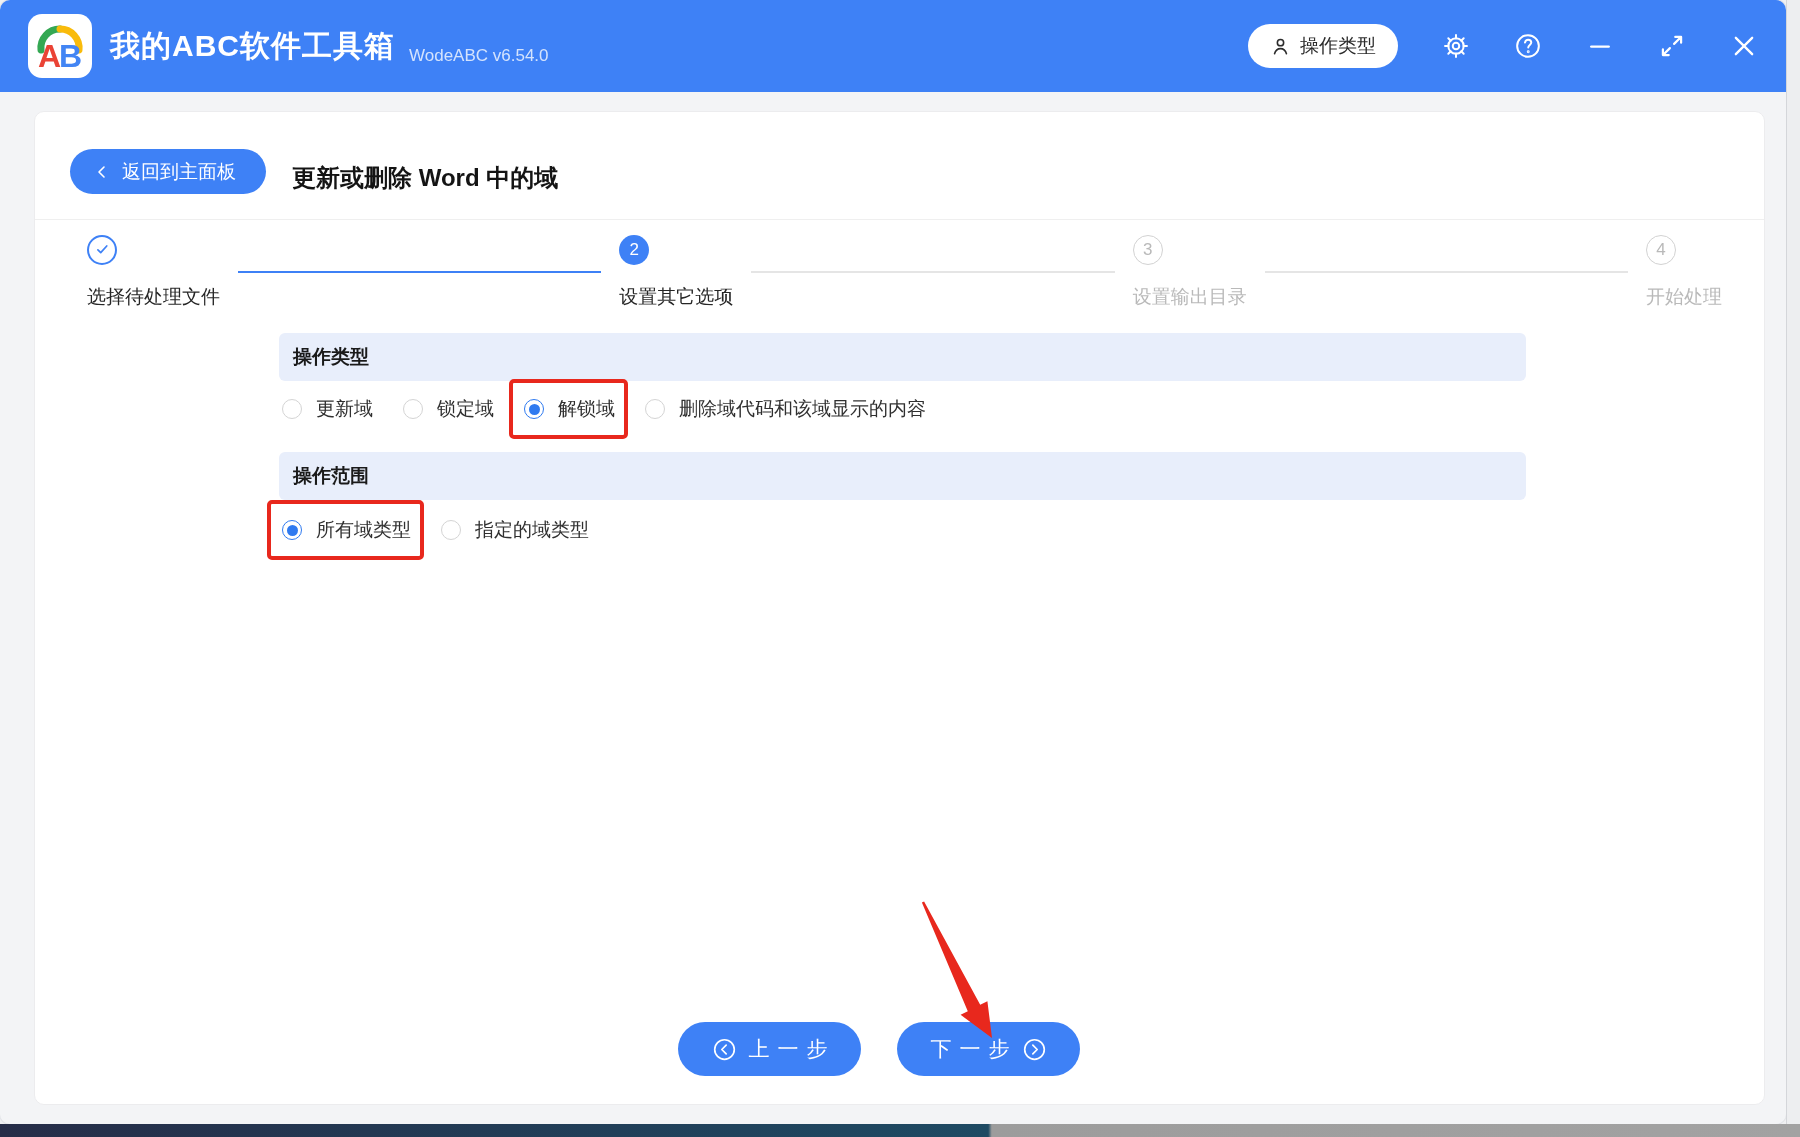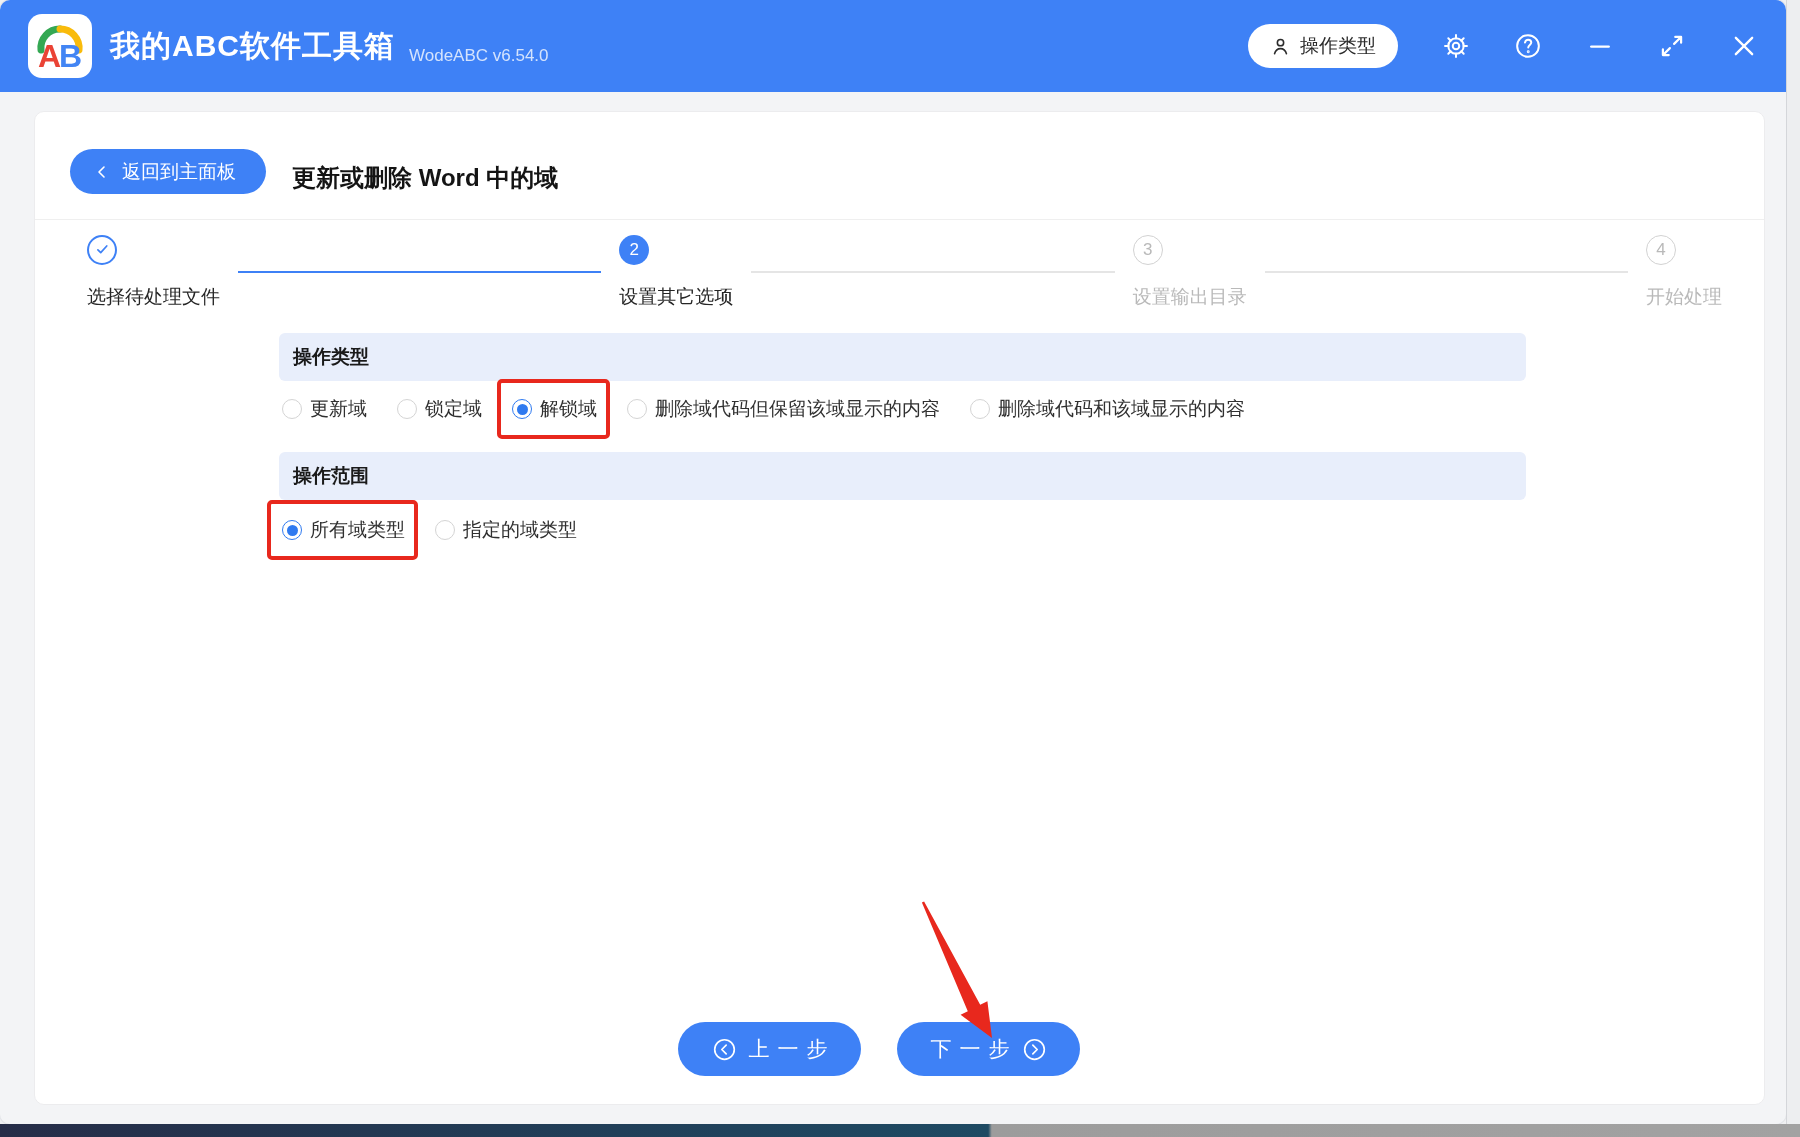--- a/index.html
+++ b/index.html
@@ -64,21 +64,21 @@
   .sec-bar {
     position:absolute; left:244px; width:1247px; height:48px;
     background:#e8eefb; border-radius:6px; display:flex; align-items:center;
     padding-left:14px; font-size:19px; font-weight:bold; color:#1a1a1a;
   }
   .sec-bar.s1 { top:221px; }
   .sec-bar.s2 { top:340px; }
   .opt-row { position:absolute; left:247px; display:flex; align-items:center; gap:30px; }
   .opt-row.r1 { top:284px; }
   .opt-row.r2 { top:405px;align-items:flex-end; }
-  .opt { display:flex; align-items:center; gap:8px; font-size:19px; color:#303030; position:relative; cursor:pointer; }
+  .opt { display:flex; align-items:center; gap:14px; font-size:19px; color:#303030; position:relative; cursor:pointer; }
   .radio { width:20px; height:20px; border-radius:50%; border:1.5px solid #d4d4d4; background:#fff; flex:0 0 auto; position:relative; }
   .radio.sel { border-color:#2f7af0; }
   .radio.sel::after { content:''; position:absolute; inset:3.5px; border-radius:50%; background:#2f7af0; }
   .opt.hl::before {
     content:''; position:absolute; left:-15px; right:-13px; top:-17px; bottom:-17px;
     border:4px solid #e8281d; border-radius:5px; pointer-events:none;
   }
   
   .footer { position:absolute; left:643px; top:910px; display:flex; gap:36px; }
   .foot-btn {
@@ -210,24 +210,20 @@
       <label class="opt">
         <span class="radio"></span>
         <span>锁定域</span>
       </label>
       <label class="opt hl">
         <span class="radio sel"></span>
         <span>解锁域</span>
       </label>
       <label class="opt">
         <span class="radio"></span>
-        <span>删除域代码但保留该域显示的内容</span>
-      </label>
-      <label class="opt">
-        <span class="radio"></span>
         <span>删除域代码和该域显示的内容</span>
       </label>
     </div>
 
     <div class="sec-bar s2">
       <span>操作范围</span>
     </div>
     <div class="opt-row r2">
       <label class="opt hl">
         <span class="radio sel"></span>

